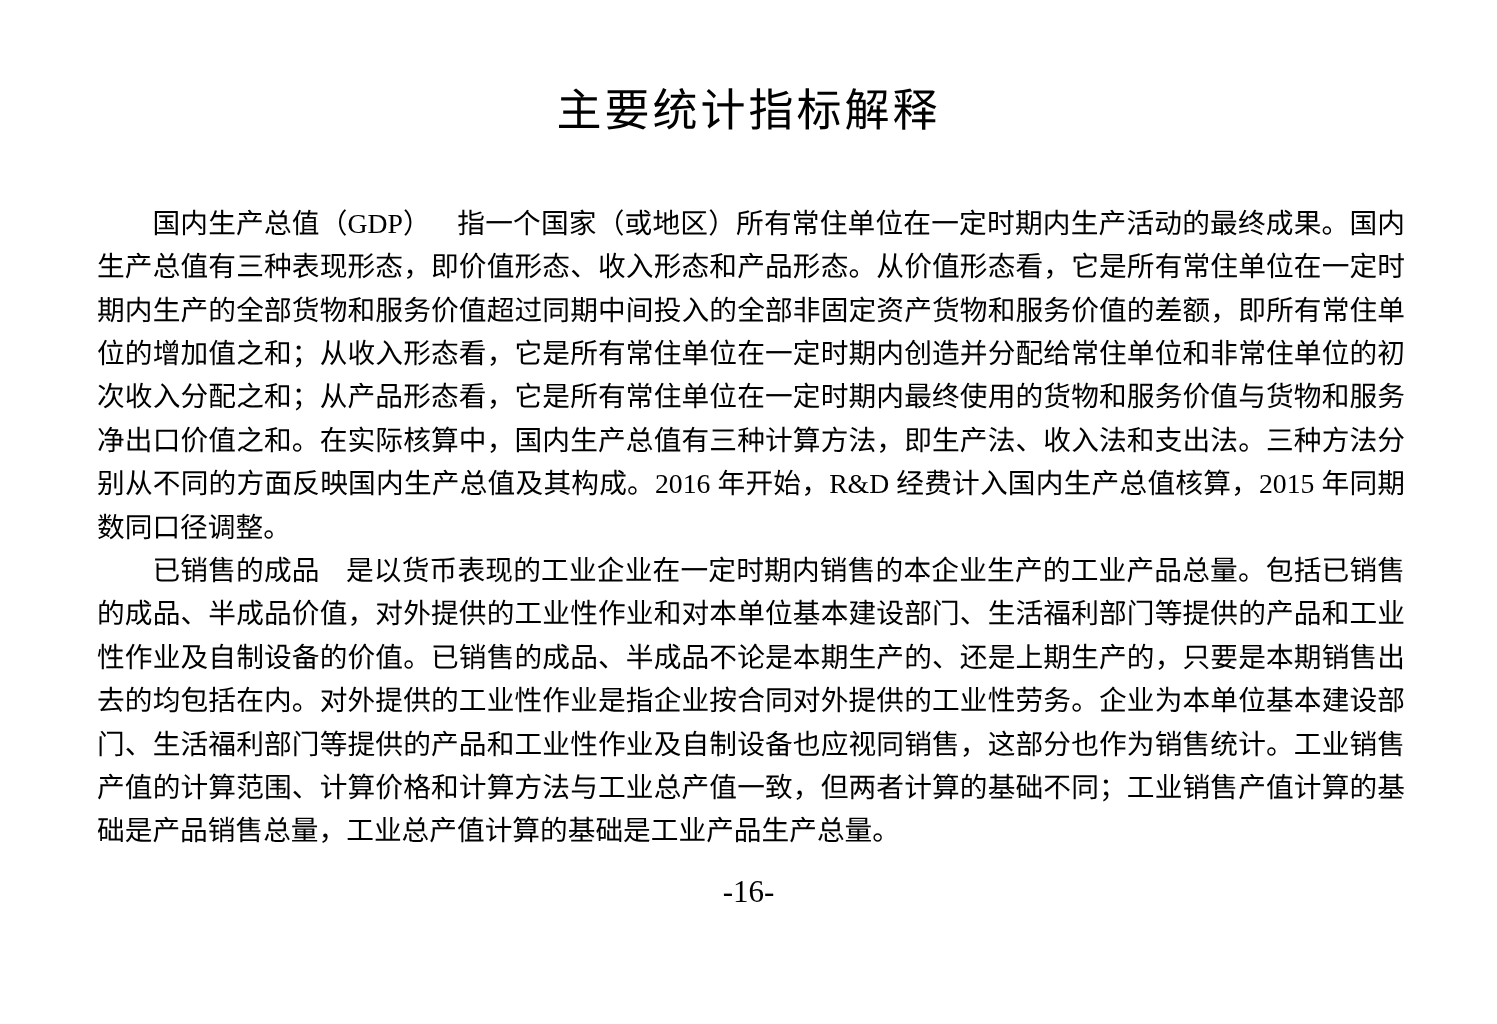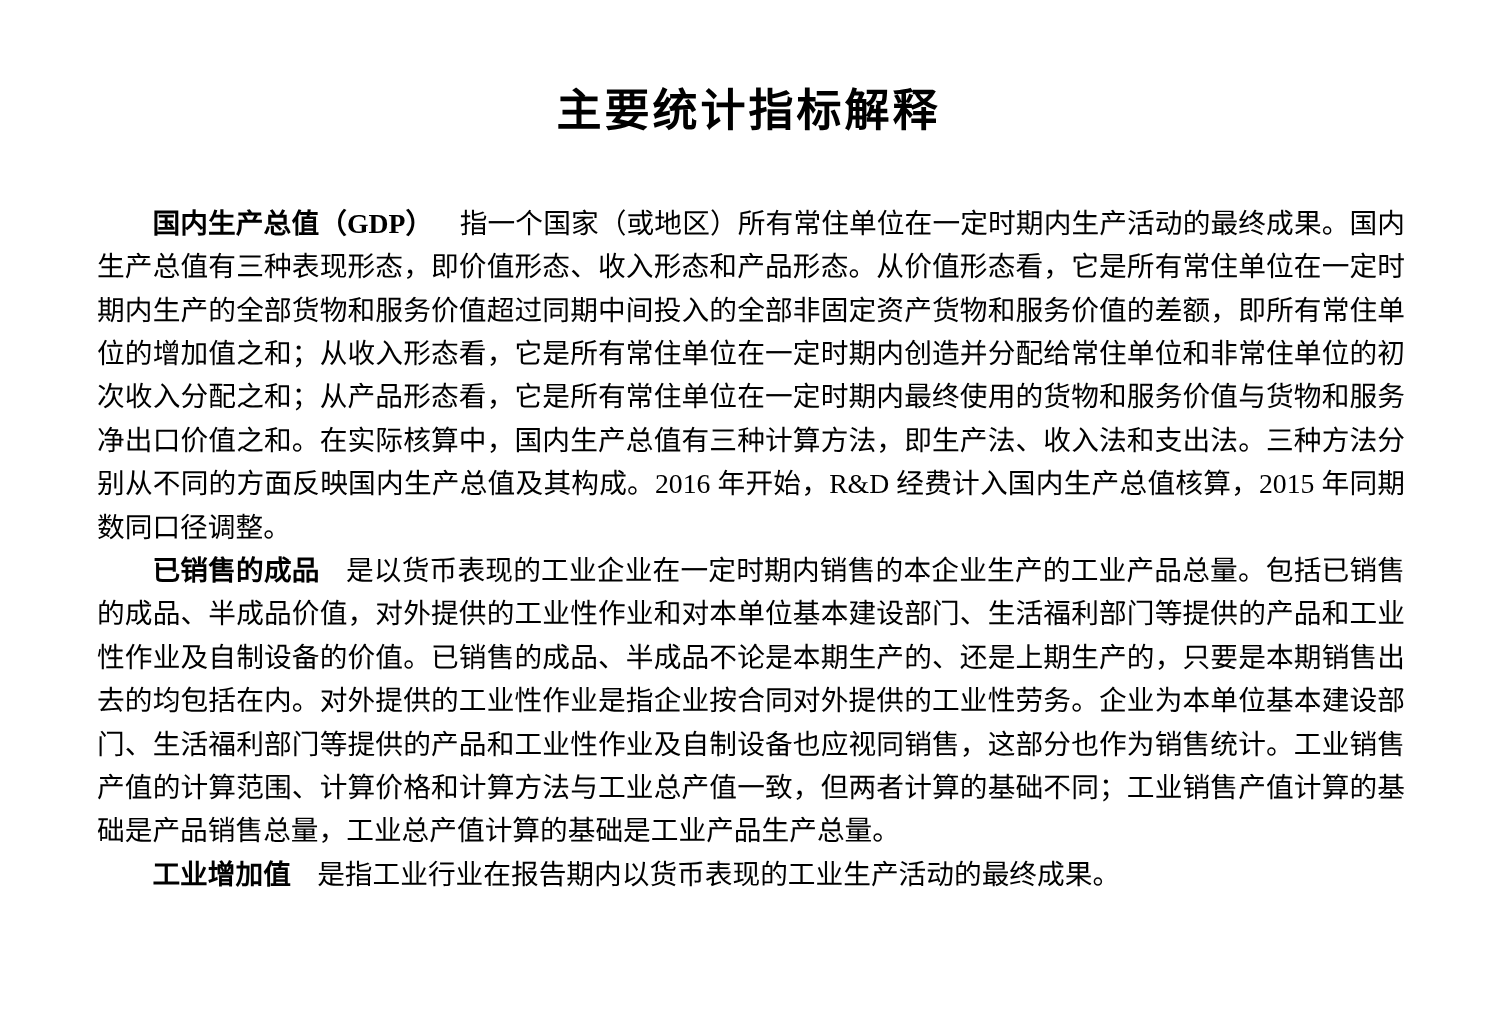--- a/index.html
+++ b/index.html
@@ -14,38 +14,38 @@
       position: relative;
       width: 1497px;
       height: 1024px;
       background: #ffffff;
       overflow: hidden;
     }
     .doc-title {
       margin: 86px 0 0 0;
       text-align: center;
       font-size: 45px;
-      font-weight: 700;
+      font-weight: 400;
       line-height: 1.15;
       letter-spacing: 3px;
     }
     .doc-body {
       margin: 64px 92px 0 97px;
       font-size: 27.7px;
       line-height: 43.4px;
       text-align: justify;
       text-justify: inter-ideograph;
     }
     .para {
       margin: 0;
       padding: 0;
       text-indent: 2em;
     }
     .term {
-      font-weight: 700;
+      font-weight: 400;
       margin-right: 0.95em;
     }
     .page-number {
       margin-top: 20px;
       text-align: center;
       font-size: 31px;
       line-height: 1.2;
     }
   </style>
 </head>
@@ -54,18 +54,18 @@
 <div class="doc-page">
 
   <h1 class="doc-title">主要统计指标解释</h1>
 
   <div class="doc-body">
 
     <p class="para"><b class="term">国内生产总值（GDP）</b><span>指一个国家（或地区）所有常住单位在一定时期内生产活动的最终成果。国内生产总值有三种表现形态，即价值形态、收入形态和产品形态。从价值形态看，它是所有常住单位在一定时期内生产的全部货物和服务价值超过同期中间投入的全部非固定资产货物和服务价值的差额，即所有常住单位的增加值之和；从收入形态看，它是所有常住单位在一定时期内创造并分配给常住单位和非常住单位的初次收入分配之和；从产品形态看，它是所有常住单位在一定时期内最终使用的货物和服务价值与货物和服务净出口价值之和。在实际核算中，国内生产总值有三种计算方法，即生产法、收入法和支出法。三种方法分别从不同的方面反映国内生产总值及其构成。2016 年开始，R&amp;D 经费计入国内生产总值核算，2015 年同期数同口径调整。</span></p>
 
     <p class="para"><b class="term">已销售的成品</b><span>是以货币表现的工业企业在一定时期内销售的本企业生产的工业产品总量。包括已销售的成品、半成品价值，对外提供的工业性作业和对本单位基本建设部门、生活福利部门等提供的产品和工业性作业及自制设备的价值。已销售的成品、半成品不论是本期生产的、还是上期生产的，只要是本期销售出去的均包括在内。对外提供的工业性作业是指企业按合同对外提供的工业性劳务。企业为本单位基本建设部门、生活福利部门等提供的产品和工业性作业及自制设备也应视同销售，这部分也作为销售统计。工业销售产值的计算范围、计算价格和计算方法与工业总产值一致，但两者计算的基础不同；工业销售产值计算的基础是产品销售总量，工业总产值计算的基础是工业产品生产总量。</span></p>
 
-    <p class="para"><b class="term">工业增加值</b><span>是指工业行业在报告期内以货币表现的工业生产活动的最终成果。</span></p>
 
   </div>
 
+  <div class="page-number">-16-</div>
 
 </div>
 
 </body></html>

